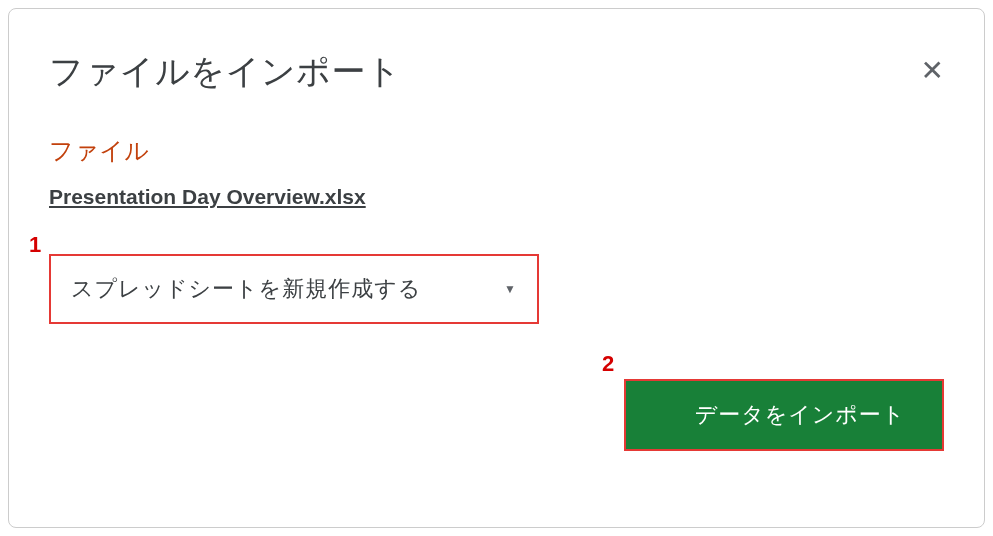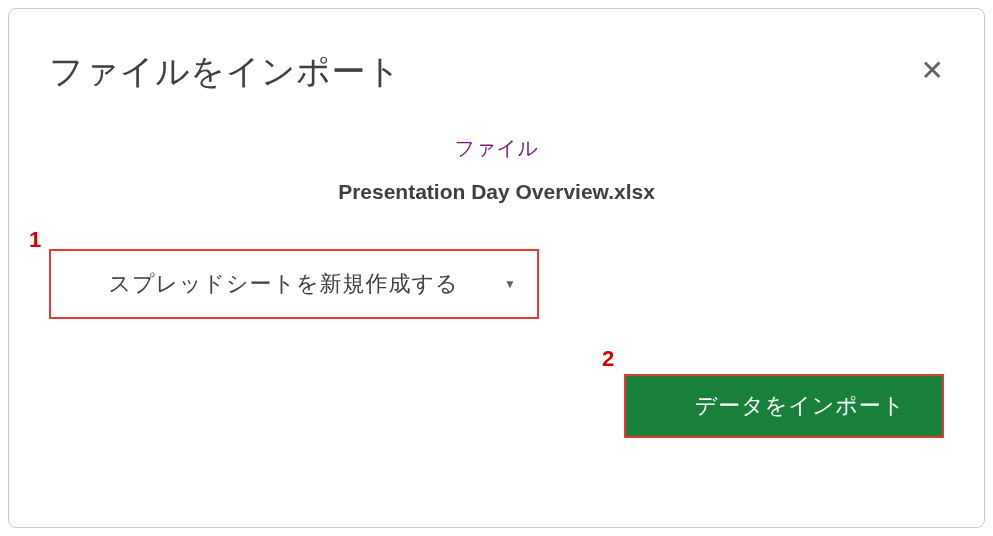--- a/index.html
+++ b/index.html
@@ -1,19 +1,18 @@
 <!DOCTYPE html>
 <html><head>
   <meta charset="utf-8">
   <style>
     * {
       box-sizing: border-box;
       margin: 0;
       padding: 0;
-      text-align: center;
     }
     body {
       font-family: Arial, "Helvetica Neue", Helvetica, sans-serif;
       background: #fff;
       width: 993px;
       height: 536px;
       position: relative;
     }
     .dialog {
       position: absolute;
@@ -39,30 +38,31 @@
       letter-spacing: 0.5px;
     }
     .close-btn {
       font-size: 28px;
       color: #5f6368;
       cursor: pointer;
       line-height: 1;
       margin-top: 8px;
     }
     .field-label {
-      font-size: 20px;
-      color: #701a75;
+      font-size: 24px;
+      color: #c2410c;
       margin-bottom: 18px;
       letter-spacing: 0.5px;
     }
     .file-name {
       font-size: 21px;
       font-weight: 700;
       color: #3c4043;
       margin-bottom: 45px;
+      text-decoration: underline;
     }
     .dropdown-wrapper {
       position: relative;
       margin-bottom: 55px;
     }
     .dropdown {
       width: 490px;
       height: 70px;
       border: 2px solid #e53935;
       background: #fff;
@@ -104,21 +104,21 @@
     .marker-2 {
       position: absolute;
       left: -22px;
       top: -28px;
       font-size: 22px;
       font-weight: 700;
       color: #d50000;
     }
     .btn-import {
       width: 320px;
-      height: 64px;
+      height: 72px;
       background: #188038;
       color: #fff;
       border: 2px solid #e53935;
       font-size: 22px;
       letter-spacing: 1px;
       cursor: pointer;
       display: flex;
       align-items: center;
       justify-content: center;
       padding-left: 32px;

